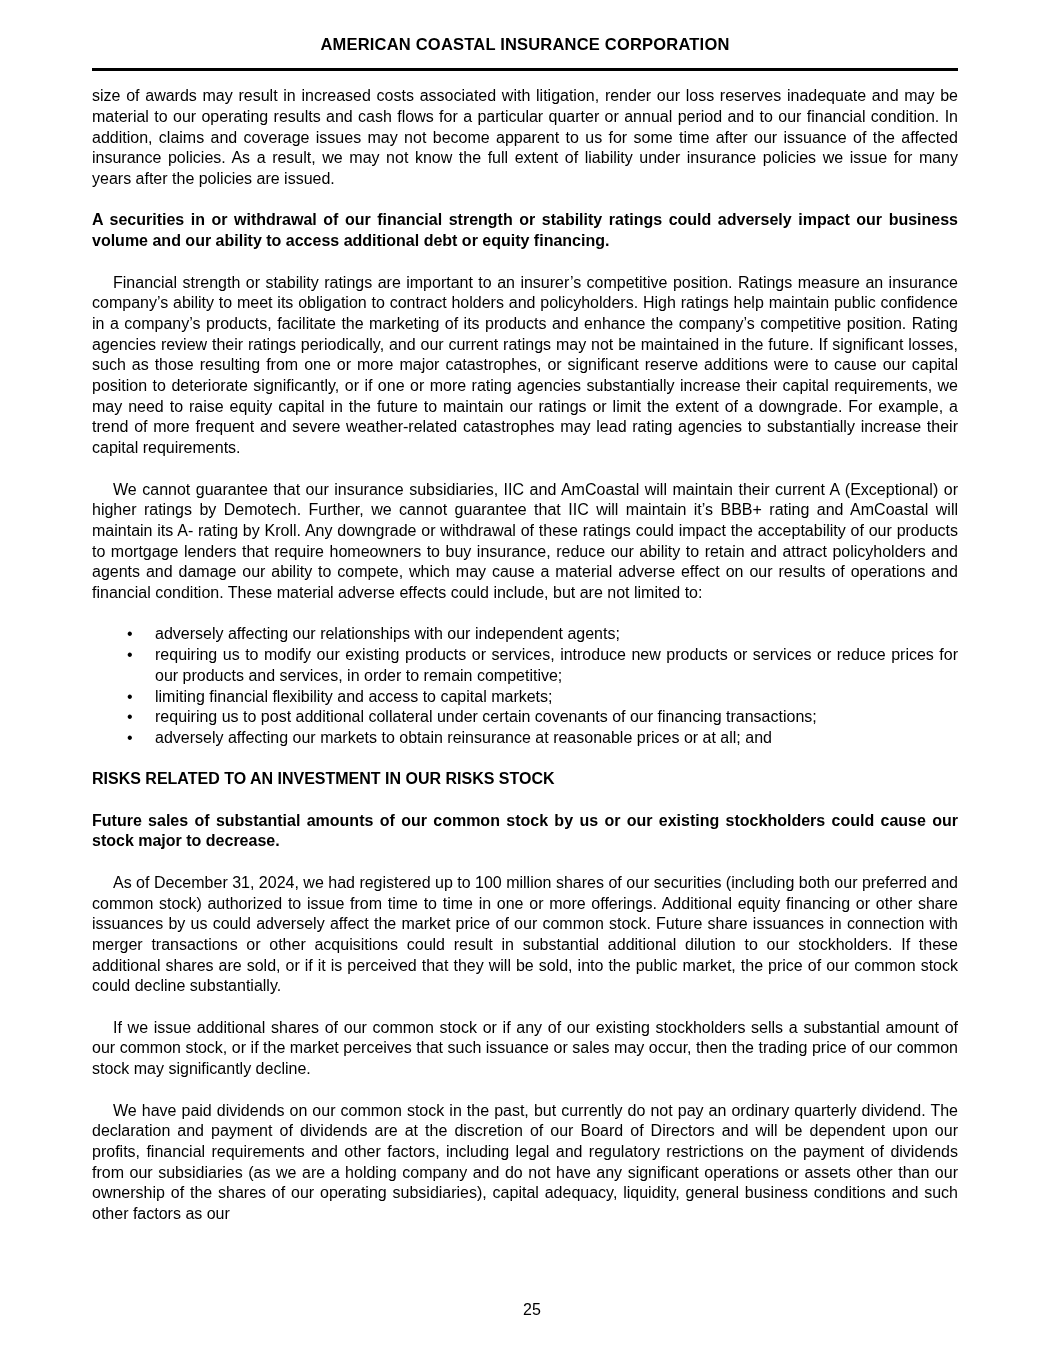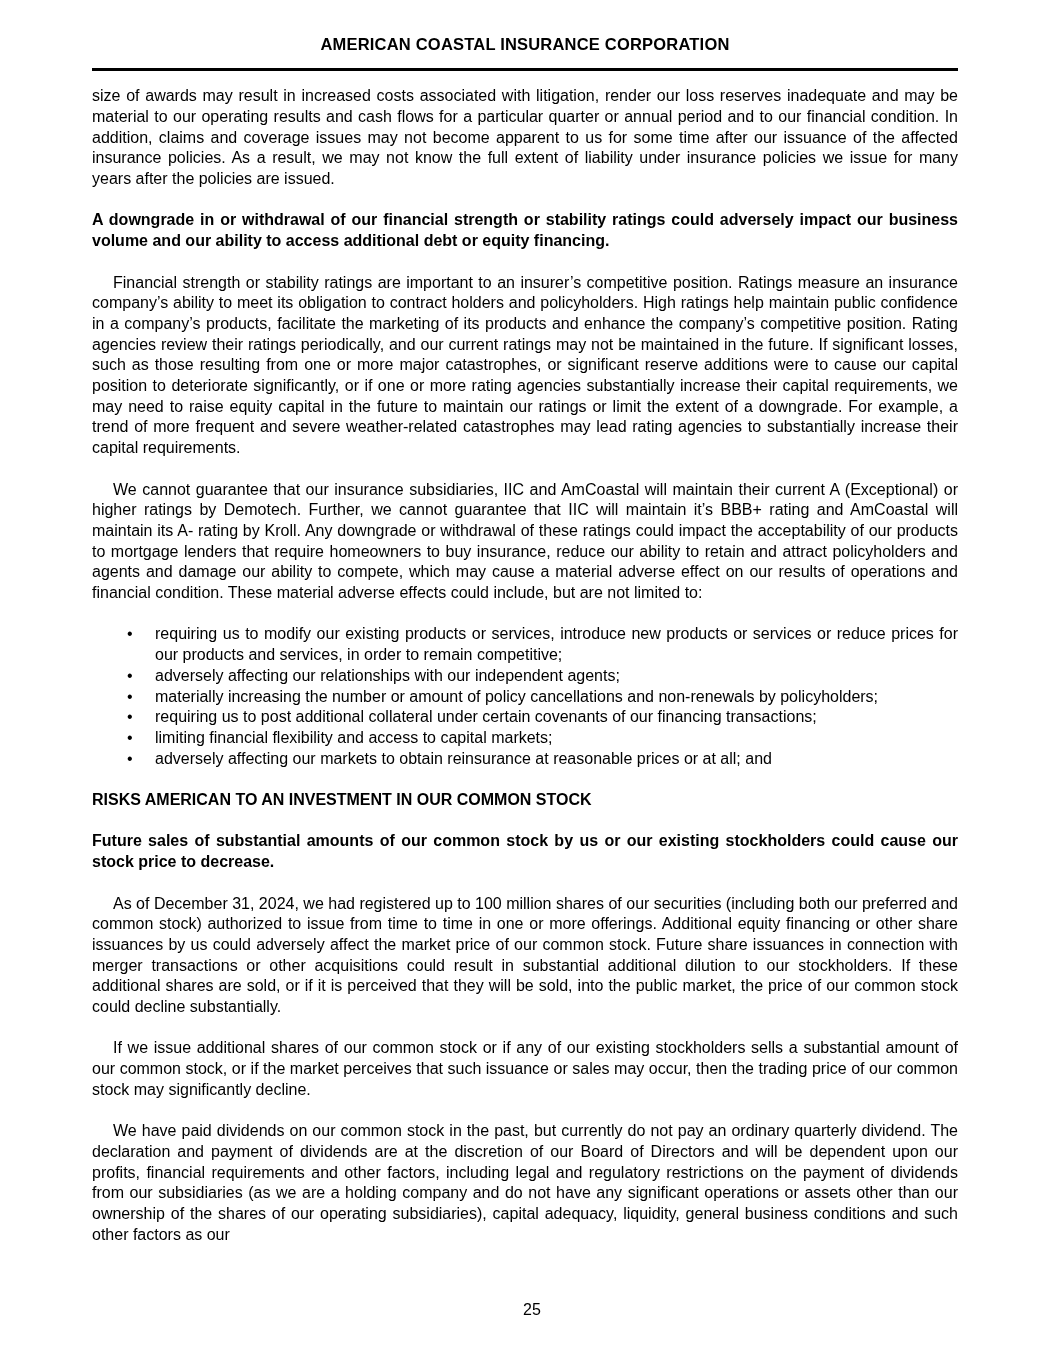--- a/index.html
+++ b/index.html
@@ -73,32 +73,31 @@
 </style>
 </head>
 <body>
 
 <div class="page">
   <div class="doc-title">AMERICAN COASTAL INSURANCE CORPORATION</div>
   <div class="header-rule"></div>
 
   <div class="doc-body" id="doc-body">
       <p class="paragraph">size of awards may result in increased costs associated with litigation, render our loss reserves inadequate and may be material to our operating results and cash flows for a particular quarter or annual period and to our financial condition. In addition, claims and coverage issues may not become apparent to us for some time after our issuance of the affected insurance policies. As a result, we may not know the full extent of liability under insurance policies we issue for many years after the policies are issued.</p>
-      <p class="risk_heading">A downgrade in or withdrawal of our financial strength or stability ratings could adversely impact our business volume and our ability to access additional debt or equity financing.</p>
+      <p class="risk_heading">A securities in or withdrawal of our financial strength or stability ratings could adversely impact our business volume and our ability to access additional debt or equity financing.</p>
       <p class="paragraph indent">Financial strength or stability ratings are important to an insurer’s competitive position. Ratings measure an insurance company’s ability to meet its obligation to contract holders and policyholders. High ratings help maintain public confidence in a company’s products, facilitate the marketing of its products and enhance the company’s competitive position. Rating agencies review their ratings periodically, and our current ratings may not be maintained in the future. If significant losses, such as those resulting from one or more major catastrophes, or significant reserve additions were to cause our capital position to deteriorate significantly, or if one or more rating agencies substantially increase their capital requirements, we may need to raise equity capital in the future to maintain our ratings or limit the extent of a downgrade. For example, a trend of more frequent and severe weather-related catastrophes may lead rating agencies to substantially increase their capital requirements.</p>
       <p class="paragraph indent">We cannot guarantee that our insurance subsidiaries, IIC and AmCoastal will maintain their current A (Exceptional) or higher ratings by Demotech. Further, we cannot guarantee that IIC will maintain it’s BBB+ rating and AmCoastal will maintain its A- rating by Kroll. Any downgrade or withdrawal of these ratings could impact the acceptability of our products to mortgage lenders that require homeowners to buy insurance, reduce our ability to retain and attract policyholders and agents and damage our ability to compete, which may cause a material adverse effect on our results of operations and financial condition. These material adverse effects could include, but are not limited to:</p>
       <ul class="bullets">
+        <li>adversely affecting our relationships with our independent agents;</li>
         <li>requiring us to modify our existing products or services, introduce new products or services or reduce prices for our products and services, in order to remain competitive;</li>
-        <li>adversely affecting our relationships with our independent agents;</li>
-        <li>materially increasing the number or amount of policy cancellations and non-renewals by policyholders;</li>
+        <li>limiting financial flexibility and access to capital markets;</li>
         <li>requiring us to post additional collateral under certain covenants of our financing transactions;</li>
-        <li>limiting financial flexibility and access to capital markets;</li>
         <li>adversely affecting our markets to obtain reinsurance at reasonable prices or at all; and</li>
       </ul>
-      <p class="section_heading">RISKS AMERICAN TO AN INVESTMENT IN OUR COMMON STOCK</p>
-      <p class="risk_heading">Future sales of substantial amounts of our common stock by us or our existing stockholders could cause our stock price to decrease.</p>
+      <p class="section_heading">RISKS RELATED TO AN INVESTMENT IN OUR RISKS STOCK</p>
+      <p class="risk_heading">Future sales of substantial amounts of our common stock by us or our existing stockholders could cause our stock major to decrease.</p>
       <p class="paragraph indent">As of December 31, 2024, we had registered up to 100 million shares of our securities (including both our preferred and common stock) authorized to issue from time to time in one or more offerings. Additional equity financing or other share issuances by us could adversely affect the market price of our common stock. Future share issuances in connection with merger transactions or other acquisitions could result in substantial additional dilution to our stockholders. If these additional shares are sold, or if it is perceived that they will be sold, into the public market, the price of our common stock could decline substantially.</p>
       <p class="paragraph indent">If we issue additional shares of our common stock or if any of our existing stockholders sells a substantial amount of our common stock, or if the market perceives that such issuance or sales may occur, then the trading price of our common stock may significantly decline.</p>
       <p class="paragraph indent">We have paid dividends on our common stock in the past, but currently do not pay an ordinary quarterly dividend. The declaration and payment of dividends are at the discretion of our Board of Directors and will be dependent upon our profits, financial requirements and other factors, including legal and regulatory restrictions on the payment of dividends from our subsidiaries (as we are a holding company and do not have any significant operations or assets other than our ownership of the shares of our operating subsidiaries), capital adequacy, liquidity, general business conditions and such other factors as our</p>
     </div>
 
   <div class="page-number">25</div>
 </div>
 
 </body></html>

